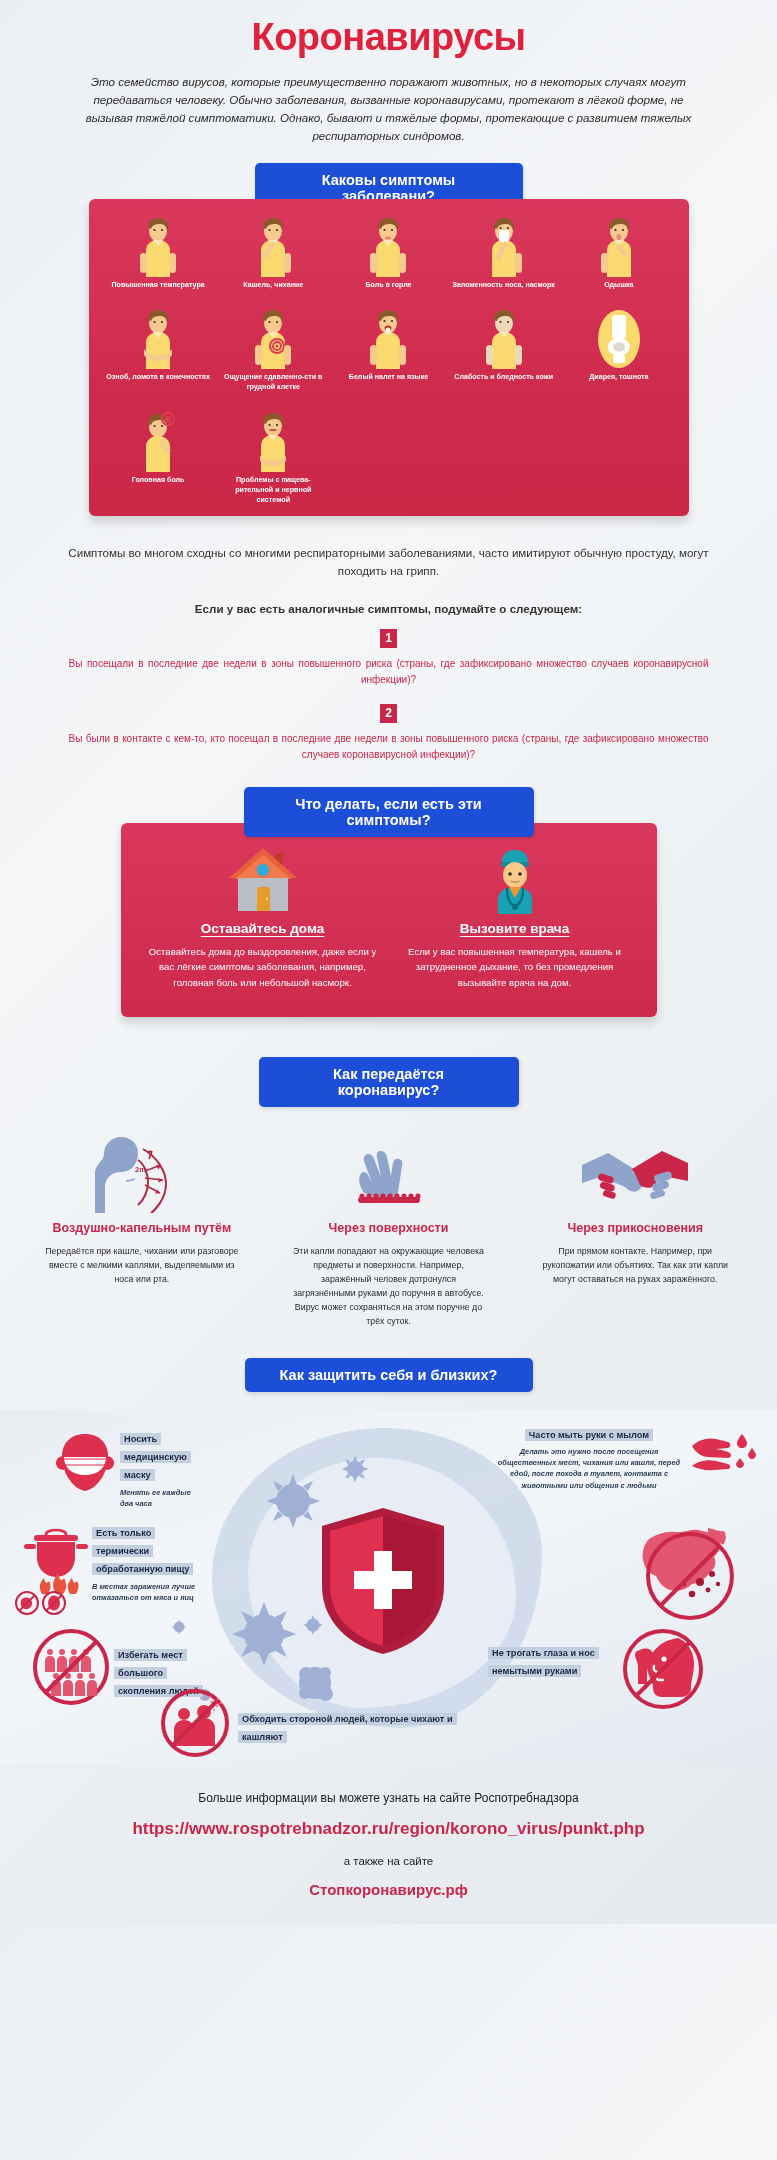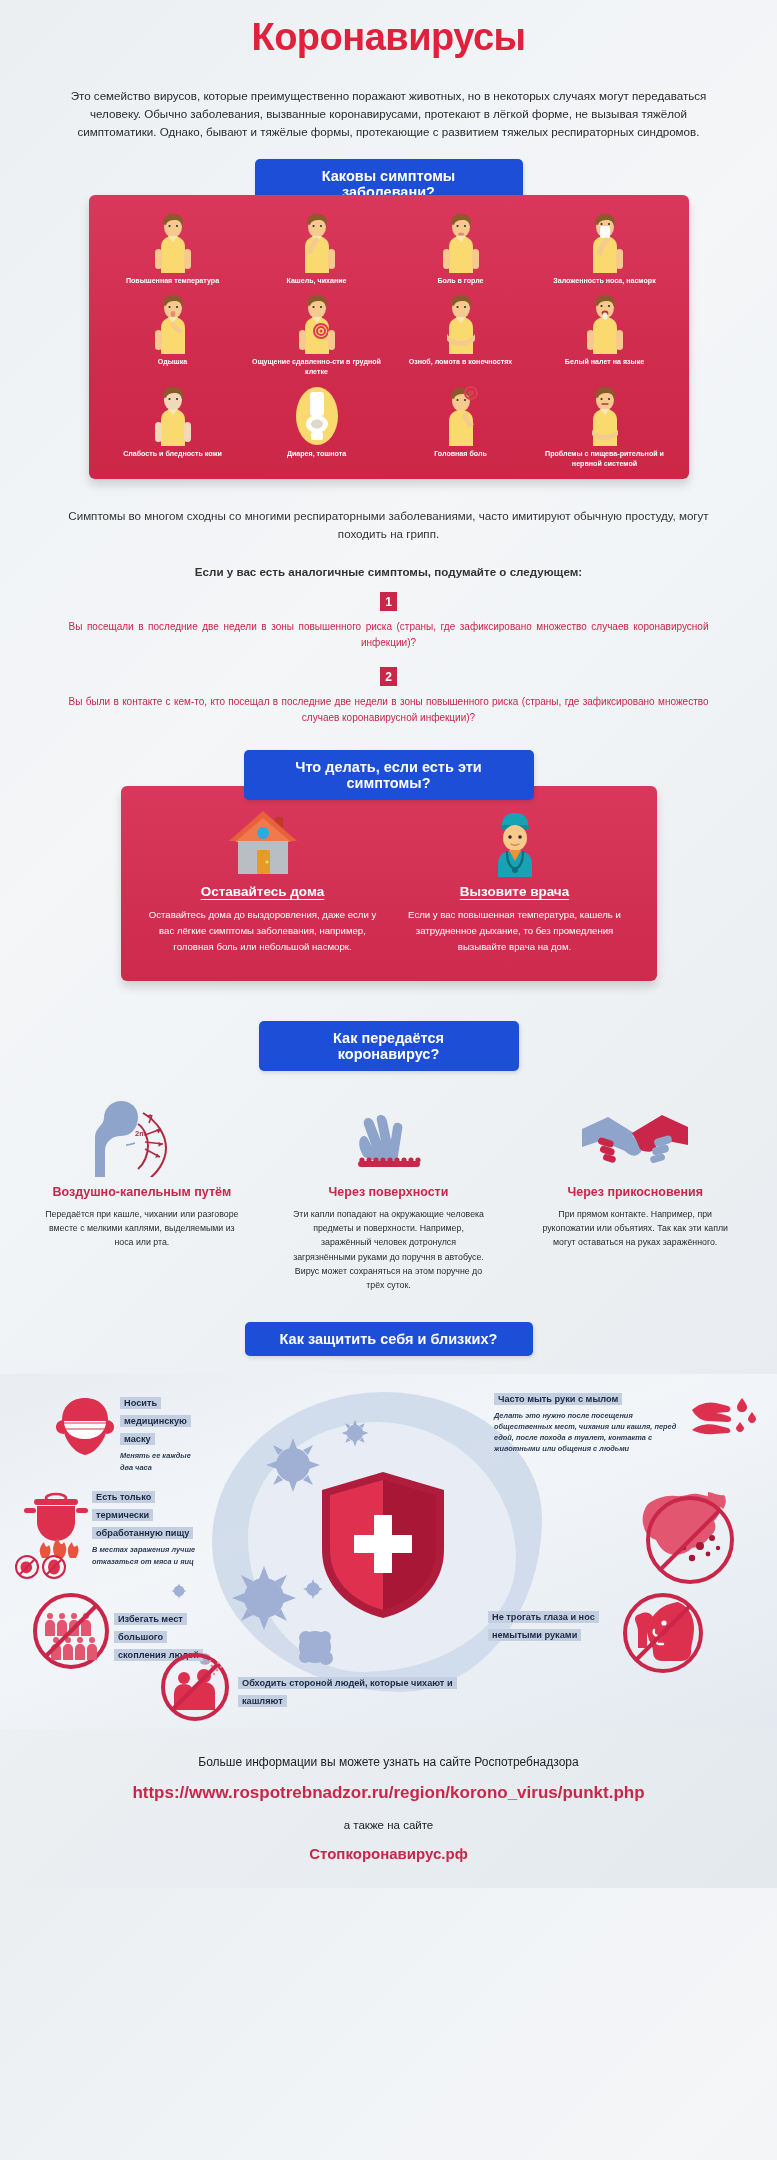--- a/index.html
+++ b/index.html
@@ -20,22 +20,23 @@
     font-size: 38px;
     font-weight: bold;
     padding-top: 16px;
     letter-spacing: -0.5px;
   }
   .intro {
     text-align: center;
     font-size: 11.6px;
     line-height: 1.55;
     color: #2a2a2a;
-    margin: 28px auto 0;
+    margin: 14px auto 0;
     width: 640px;
+    font-style: italic;
   }
 
   
   .pill-wrap { display: flex; justify-content: center; }
   .pill {
     background: #1d4ed8;
     color: #fff;
     font-weight: bold;
     font-size: 14.5px;
     border-radius: 5px;
@@ -47,21 +48,21 @@
   
   .sym-panel {
     background: linear-gradient(180deg,#d9385c 0%, #cf2b4c 60%, #cc2747 100%);
     width: 600px;
     margin: -14px auto 0;
     border-radius: 6px;
     padding: 18px 12px 10px;
     position: relative;
     box-shadow: 0 6px 10px rgba(0,0,0,.15);
   }
-  .sym-grid { display: grid; grid-template-columns: repeat(4, 1fr); row-gap: 8px; }
+  .sym-grid { display: grid; grid-template-columns: repeat(5, 1fr); row-gap: 19px; }
   .sym-cell { text-align: center; padding: 0 2px; }
   .sym-label {
     color: #fff; font-size: 7.1px; font-weight: bold; line-height: 1.45;
     margin-top: 3px;
   }
   .fig { height: 60px; display: flex; align-items: flex-end; justify-content: center; }
 
   
   .ctext { text-align: center; font-size: 11.6px; line-height: 1.55; width: 650px; margin: 0 auto; }
   .bold-q { font-weight: bold; font-size: 11.6px; text-align: center; }
@@ -232,45 +233,45 @@
         <div class="sym-label">Одышка</div>
       </div>
 
       <div class="sym-cell">
         <div class="fig">
           <svg width="46" height="60" viewBox="0 0 46 60">
               <ellipse cx="23" cy="14" rx="9" ry="10.5" fill="#f6c98e"></ellipse>
               <path d="M13 11c0-7 5-10 10-10s10 3 10 9c0 2-1 3-1 3-1-4-3-6-7-6-4 0-8 1-9 5z" fill="#8a5a2b"></path>
               <path d="M11 60V34c0-7 5-11 12-11s12 4 12 11v26z" fill="#fada6e"></path>
               <path d="M18 23l5 6 5-6z" fill="#f4e9b6"></path>
+              <path d="M9 40c3 4 8 7 14 7s11-3 14-7v6c-3 4-8 6-14 6s-11-2-14-6z" fill="#f6c98e"></path>
+              <circle cx="19.5" cy="13" r="1.1" fill="#333"></circle>
+              <circle cx="27" cy="13" r="1.1" fill="#333"></circle>
+            </svg>
+        </div>
+        <div class="sym-label">Озноб, ломота в конечностях</div>
+      </div>
+
+      <div class="sym-cell">
+        <div class="fig">
+          <svg width="46" height="60" viewBox="0 0 46 60">
+              <ellipse cx="23" cy="14" rx="9" ry="10.5" fill="#f6c98e"></ellipse>
+              <path d="M13 11c0-7 5-10 10-10s10 3 10 9c0 2-1 3-1 3-1-4-3-6-7-6-4 0-8 1-9 5z" fill="#8a5a2b"></path>
+              <path d="M11 60V34c0-7 5-11 12-11s12 4 12 11v26z" fill="#fada6e"></path>
+              <path d="M18 23l5 6 5-6z" fill="#f4e9b6"></path>
               <circle cx="27" cy="37" r="7" fill="none" stroke="#e03b52" stroke-width="2"></circle>
               <circle cx="27" cy="37" r="4" fill="none" stroke="#e03b52" stroke-width="2"></circle>
               <circle cx="27" cy="37" r="1.5" fill="#e03b52"></circle>
               <rect x="5" y="36" width="7" height="20" rx="3.5" fill="#f6c98e"></rect>
               <rect x="34" y="36" width="7" height="20" rx="3.5" fill="#f6c98e"></rect>
               <circle cx="19.5" cy="13" r="1.1" fill="#333"></circle>
               <circle cx="27" cy="13" r="1.1" fill="#333"></circle>
             </svg>
         </div>
         <div class="sym-label">Ощущение сдавленно-сти в грудной клетке</div>
-      </div>
-
-      <div class="sym-cell">
-        <div class="fig">
-          <svg width="46" height="60" viewBox="0 0 46 60">
-              <ellipse cx="23" cy="14" rx="9" ry="10.5" fill="#f6c98e"></ellipse>
-              <path d="M13 11c0-7 5-10 10-10s10 3 10 9c0 2-1 3-1 3-1-4-3-6-7-6-4 0-8 1-9 5z" fill="#8a5a2b"></path>
-              <path d="M11 60V34c0-7 5-11 12-11s12 4 12 11v26z" fill="#fada6e"></path>
-              <path d="M18 23l5 6 5-6z" fill="#f4e9b6"></path>
-              <path d="M9 40c3 4 8 7 14 7s11-3 14-7v6c-3 4-8 6-14 6s-11-2-14-6z" fill="#f6c98e"></path>
-              <circle cx="19.5" cy="13" r="1.1" fill="#333"></circle>
-              <circle cx="27" cy="13" r="1.1" fill="#333"></circle>
-            </svg>
-        </div>
-        <div class="sym-label">Озноб, ломота в конечностях</div>
       </div>
 
       <div class="sym-cell">
         <div class="fig">
           <svg width="46" height="60" viewBox="0 0 46 60">
               <ellipse cx="23" cy="14" rx="9" ry="10.5" fill="#f6c98e"></ellipse>
               <path d="M13 11c0-7 5-10 10-10s10 3 10 9c0 2-1 3-1 3-1-4-3-6-7-6-4 0-8 1-9 5z" fill="#8a5a2b"></path>
               <path d="M11 60V34c0-7 5-11 12-11s12 4 12 11v26z" fill="#fada6e"></path>
               <ellipse cx="23" cy="19" rx="3.4" ry="2.6" fill="#b8342f"></ellipse>
               <ellipse cx="23" cy="22" rx="2.6" ry="3.6" fill="#f0efe4"></ellipse>
@@ -644,21 +645,21 @@
             <circle cx="61" cy="15" r="1.1"></circle>
           <circle cx="46" cy="11" r="1.2"></circle>
         </g>
         <line x1="12" y1="58" x2="58" y2="12" stroke="#c9264a" stroke-width="4"></line>
       </svg>
       <div style="margin-left:78px; padding-top:20px;">
         <span class="ptag">Обходить стороной людей, которые чихают и кашляют</span>
       </div>
     </div>
 
-    <div class="pitem" style="left:494px; top:14px; width:278px;">
+    <div class="pitem" style="left:494px; top:14px; width:278px;text-align:center;">
       <div style="width:190px;">
         <span class="ptag">Часто мыть руки с мылом</span>
         <div class="psub">Делать это нужно после посещения общественных мест, чихания или кашля, перед едой, после похода в туалет, контакта с животными или общения с людьми</div>
       </div>
       <svg width="66" height="50" viewBox="0 0 66 50" style="position:absolute; left:196px; top:6px;">
         <path d="M2 16c6-6 16-9 24-7l12 3c3 1 3 5 0 6l-12 1c6 1 11 2 14 4 2 2 1 5-2 5l-20-1c-6 0-12-4-16-11z" fill="#dd2f4e"></path>
         <path d="M2 36c6-5 16-7 24-5l12 3c3 1 3 5 0 5l-14 1c-8 1-16-1-22-4z" fill="#dd2f4e"></path>
         <path d="M52 4c3 4 5 7 5 9 0 3-2 5-5 5s-5-2-5-5c0-2 2-5 5-9z" fill="#dd2f4e"></path>
         <path d="M62 18c2 3 4 5 4 7 0 2-2 4-4 4s-4-2-4-4c0-2 2-4 4-7z" fill="#dd2f4e"></path>
         <path d="M50 28c2 3 4 5 4 6 0 2-2 4-4 4s-4-2-4-4c0-1 2-3 4-6z" fill="#dd2f4e"></path>

